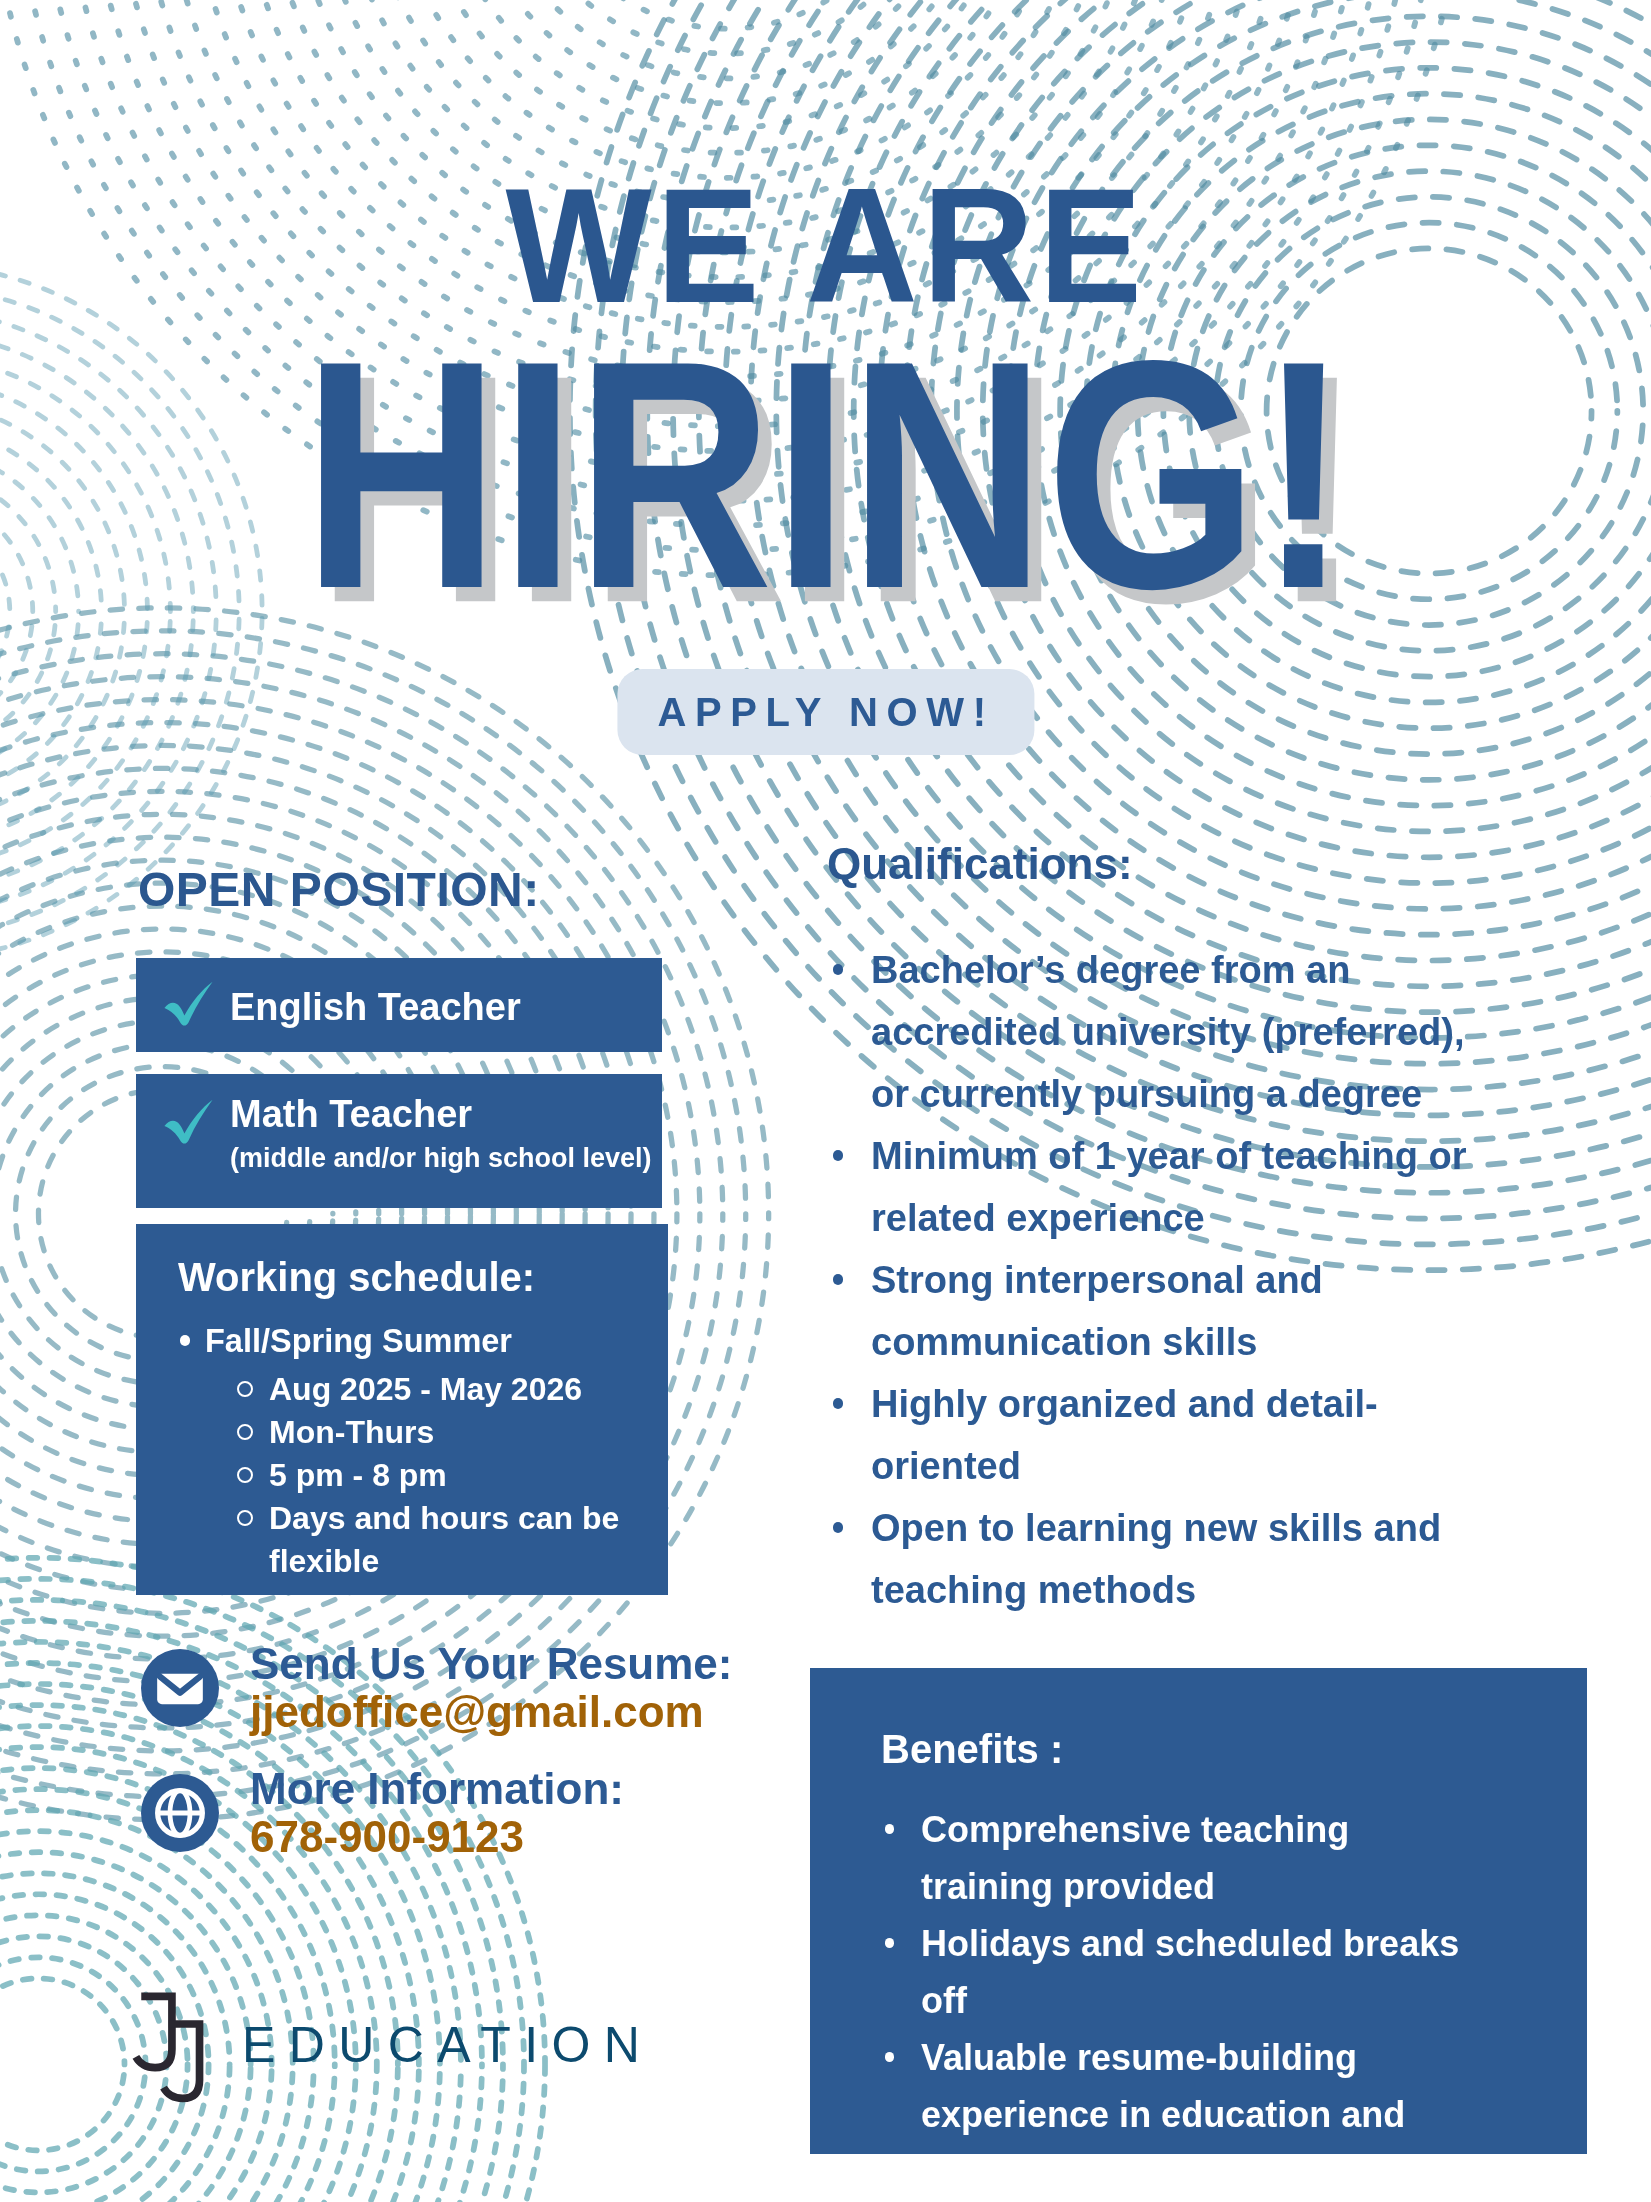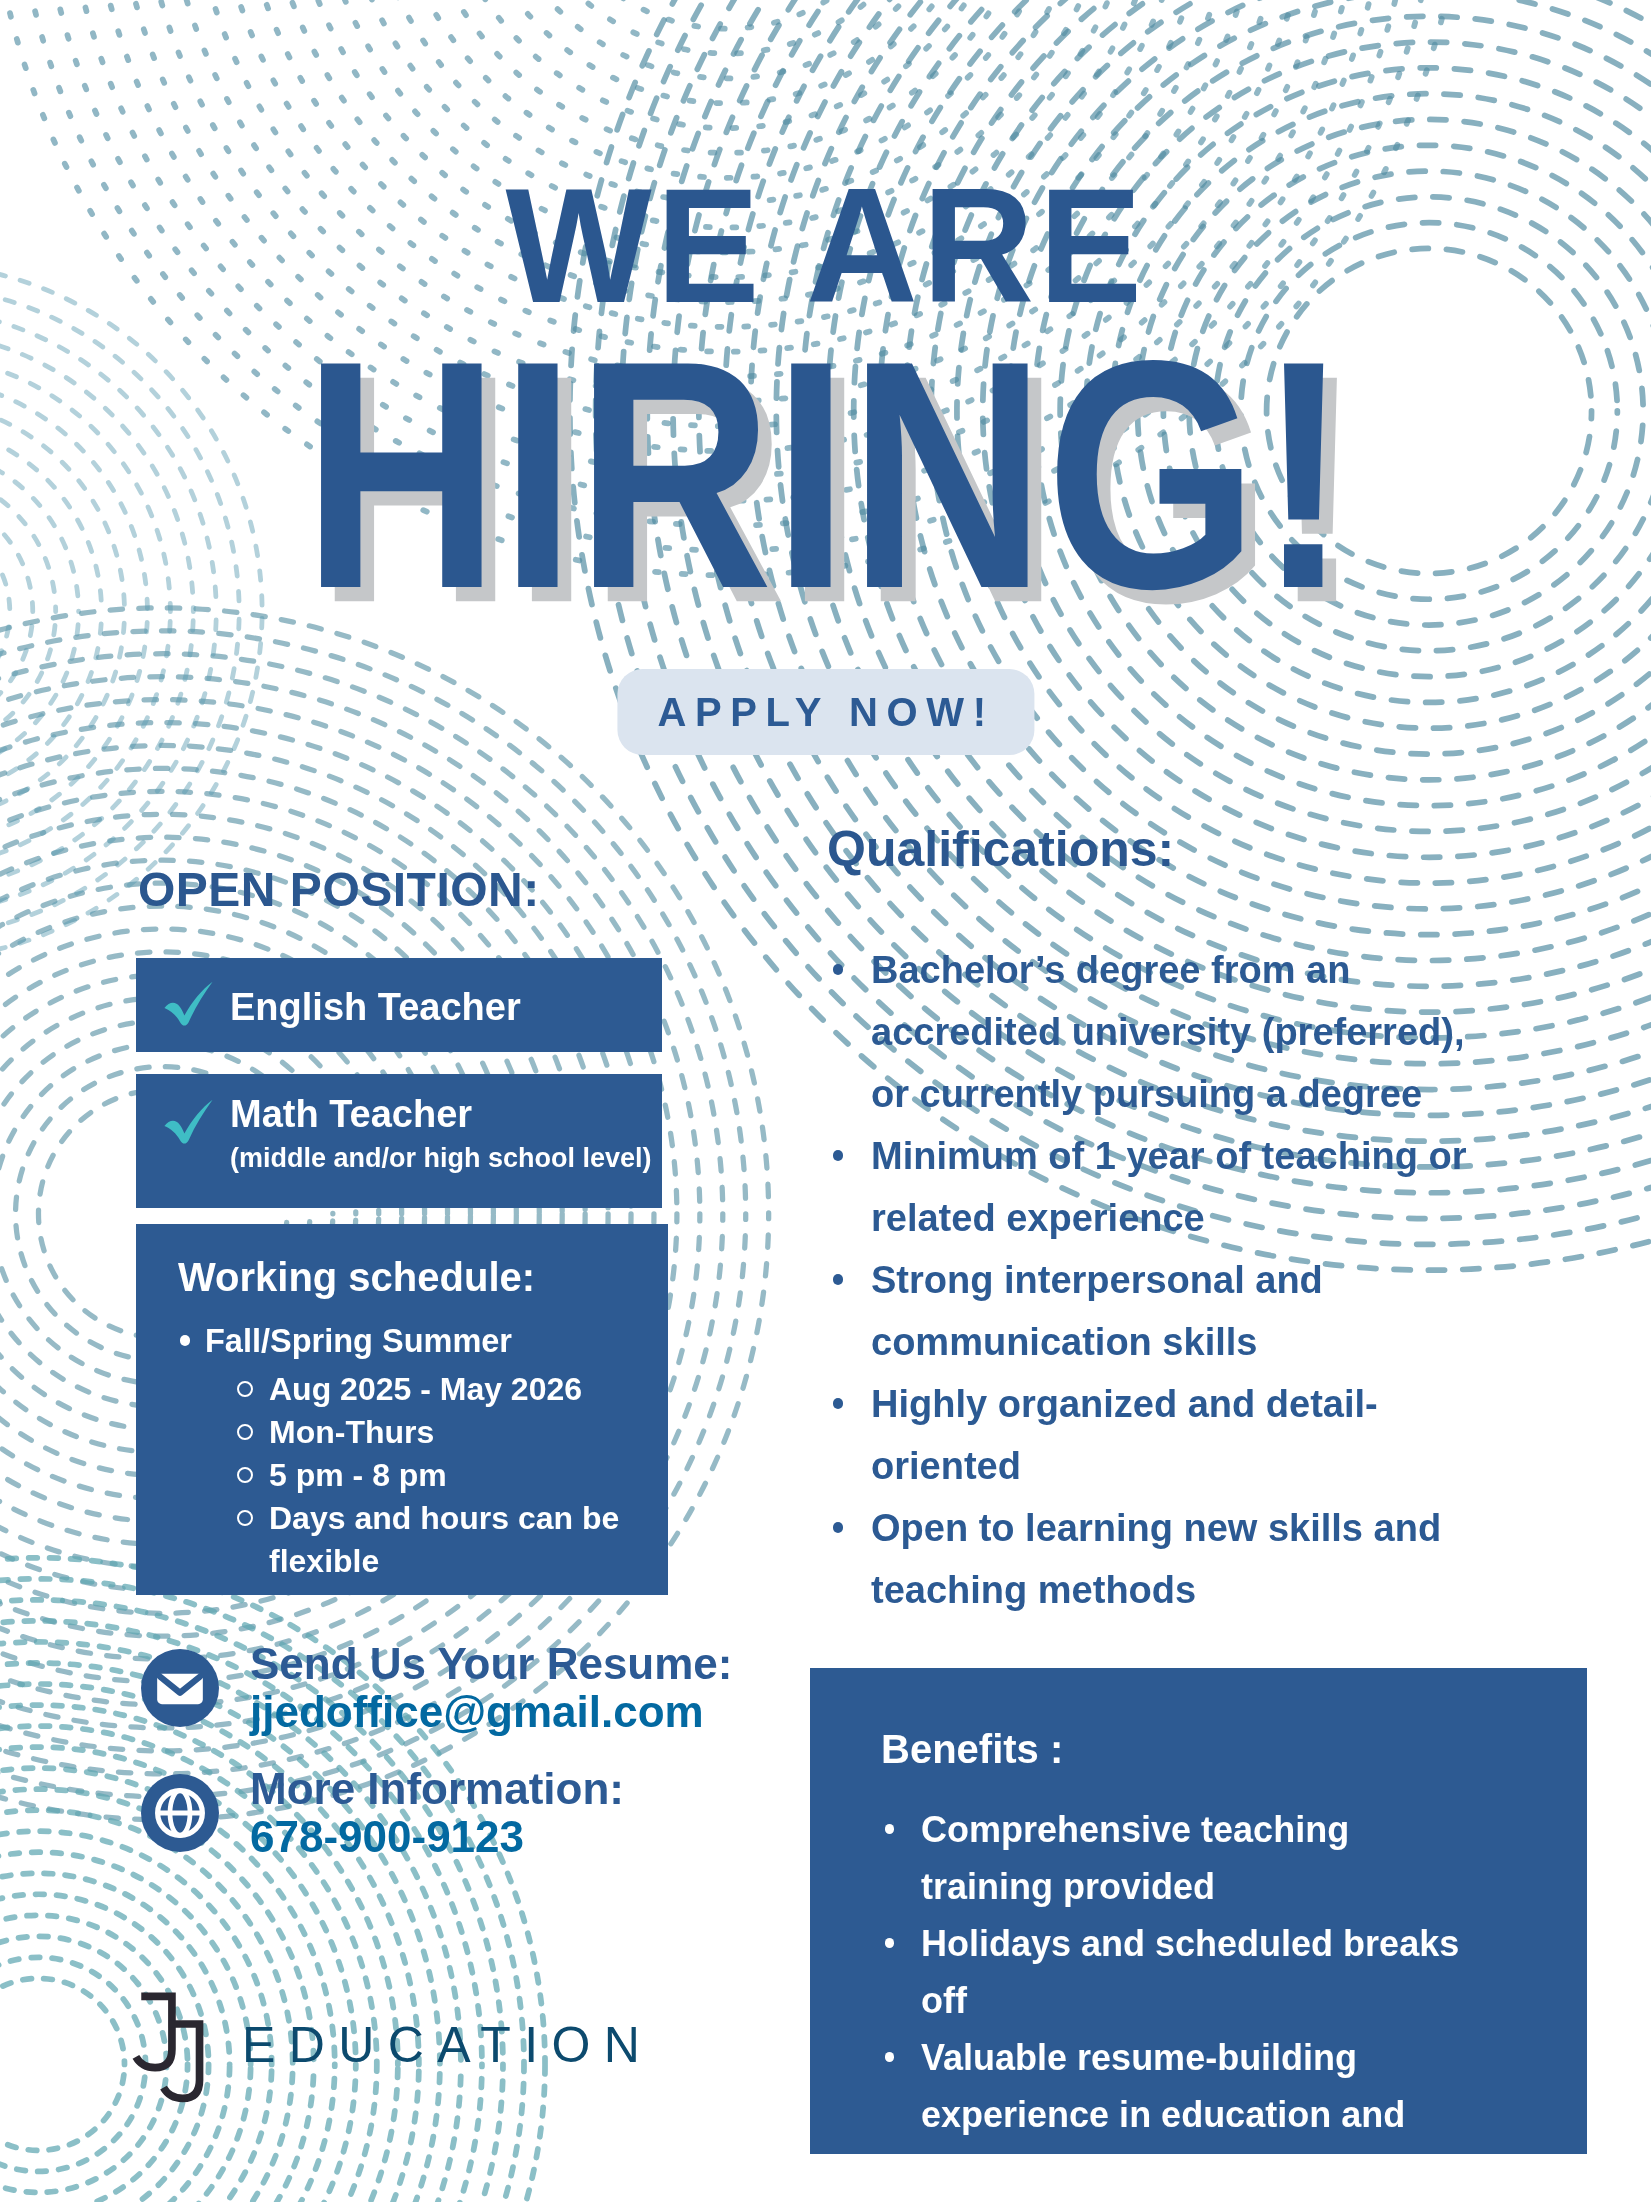--- a/index.html
+++ b/index.html
@@ -49,28 +49,28 @@
   .sched-main::before { content:""; position:absolute; left:1.9px; top:12.4px; width:10.5px; height:10.5px; border-radius:50%; background:#fff; }
   .sched-sub { margin-top:7.6px; padding-left:57px; list-style:none; }
   .sched-sub li { position:relative; padding-left:34px; font-size:32px; font-weight:bold; line-height:43px; }
   .sched-sub li::before { content:""; position:absolute; left:1.9px; top:13.4px; width:12.4px; height:12.4px; border-radius:50%; border:2.9px solid #fff; }
 
   .contact-row { left:141px; display:flex; align-items:center; gap:31px; }
   .contact-row1 { top:1640px; }
   .contact-row2 { top:1765px; }
   .contact-icon { width:78px; height:78px; flex:0 0 auto; }
   .contact-label { font-size:44px; font-weight:bold; color:#2c5a94; line-height:48px; white-space:nowrap; }
-  .contact-value { font-size:44px; font-weight:bold; color:#0369a1; line-height:48px; white-space:nowrap; }
+  .contact-value { font-size:44px; font-weight:bold; color:#a16207; line-height:48px; white-space:nowrap; }
 
   .logo { left:129px; top:1990px; display:flex; align-items:center; }
   .logo-mono { width:92px; height:117px; }
   .logo-text { font-size:50px; font-weight:400; letter-spacing:13.4px; color:#0c4a6e; margin-left:21px; margin-top:-7.6px; white-space:nowrap; }
 
   
-  .qual-heading { left:827px; top:820px; font-size:50px; font-weight:bold; color:#2b578f; white-space:nowrap; }
+  .qual-heading { left:827px; top:839px; font-size:44px; font-weight:bold; color:#2b578f; white-space:nowrap; }
   .qual-list { left:827px; top:939px; width:660px; list-style:none; }
   .qual-list li { position:relative; padding-left:44px; font-size:38px; font-weight:bold; line-height:62px; color:#2c5a93; }
   .qual-list li::before { content:""; position:absolute; left:5.7px; top:25px; width:10.5px; height:10.5px; border-radius:50%; background:#2c5a93; }
 
   .benefits-box { left:810px; top:1668px; width:777px; height:486px; background:#2d5a92; color:#fff; padding:59px 38px 0 71px; }
   .benefits-heading { font-size:40px; font-weight:bold; white-space:nowrap; }
   .benefits-list { margin-top:29px; width:608px; list-style:none; }
   .benefits-list li { position:relative; padding-left:40px; font-size:36px; font-weight:bold; line-height:57px; }
   .benefits-list li::before { content:""; position:absolute; left:3.8px; top:23px; width:9.6px; height:9.6px; border-radius:50%; background:#fff; }
 </style>

